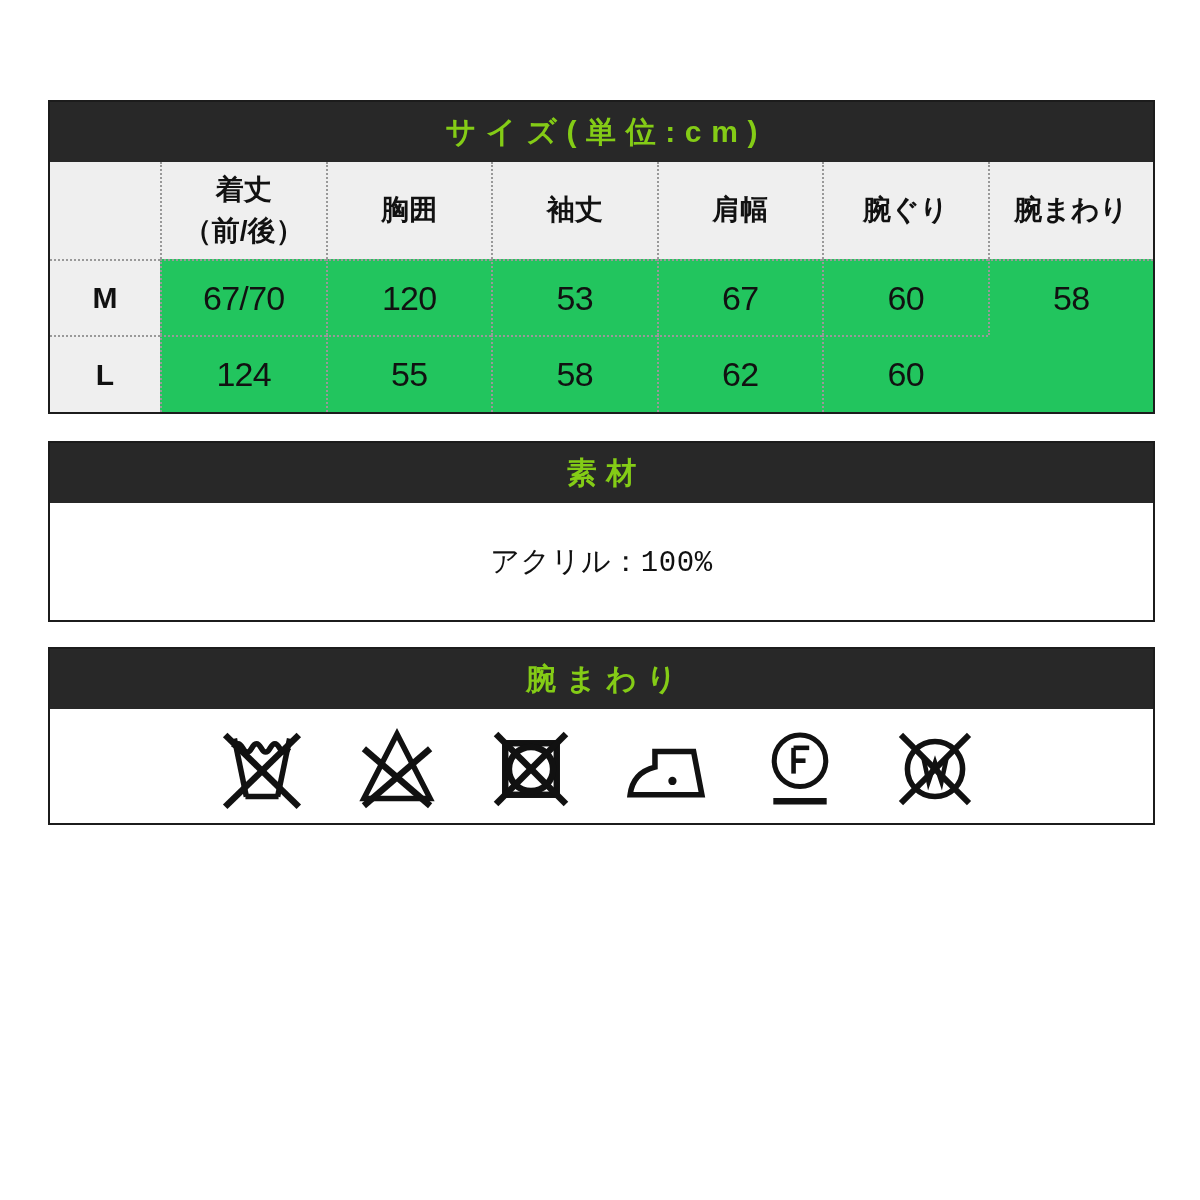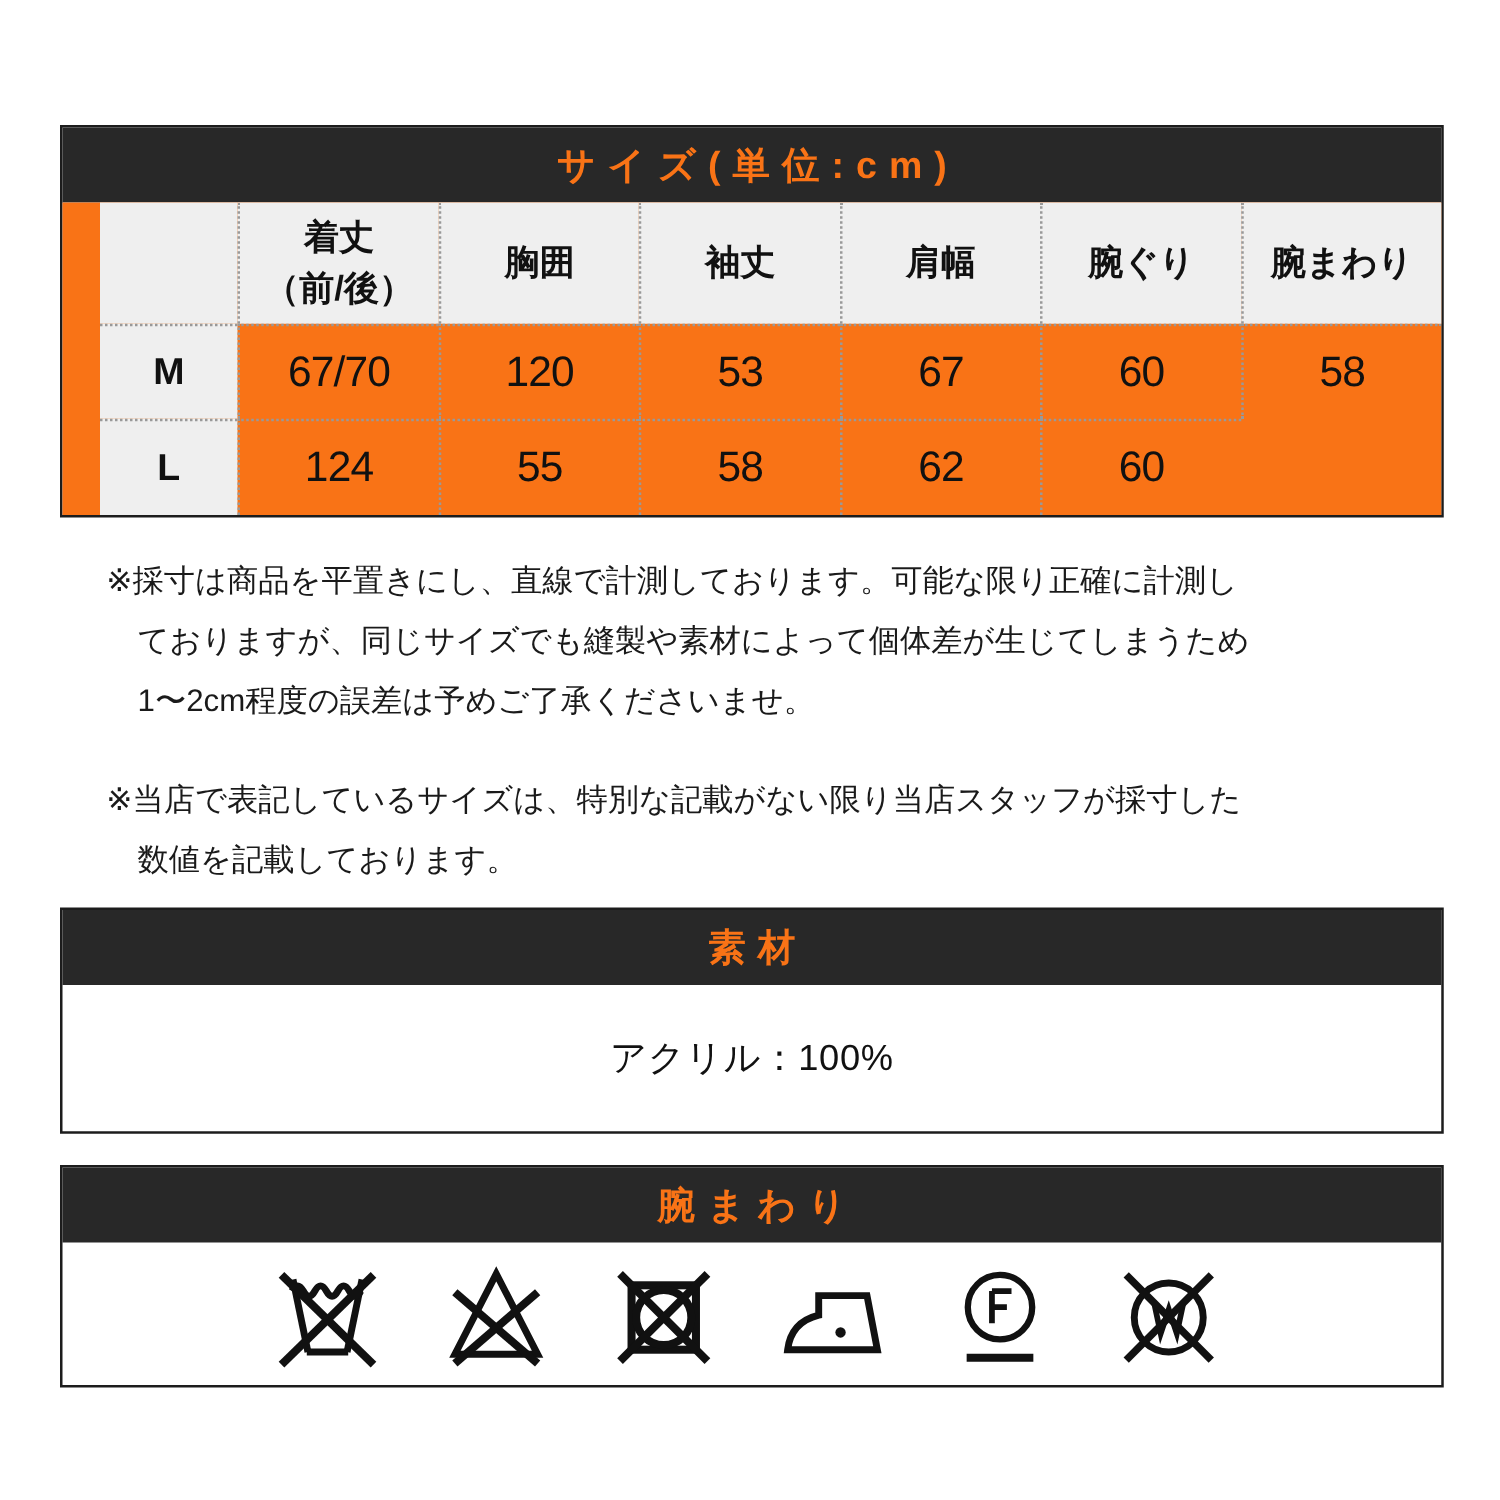--- a/index.html
+++ b/index.html
@@ -1,50 +1,50 @@
 <!DOCTYPE html>
 <html lang="ja"><head>
 <meta charset="utf-8">
 <style>
   * { margin:0; padding:0; box-sizing:border-box; }
   html,body { width:1200px; height:1200px; background:#ffffff; overflow:hidden;
     font-family:"Liberation Sans","DejaVu Sans",sans-serif; color:#111; }
   .page { width:1200px; height:1200px; padding:100px 45px 0 48px; }
 
   
-  .bar { height:60px; background:#282828; color:#f97316; display:flex;
+  .bar { height:60px; background:#282828; color:#84cc16; display:flex;
     align-items:center; justify-content:center; font-weight:bold;
     font-size:30px; letter-spacing:0.32em; text-indent:0.32em; }
 
   
   .boxed { border:2px solid #1c1c1c; background:#fff; }
 
   
   .table-section { margin-bottom:27px; }
   .size-table { display:grid; grid-template-columns:110px repeat(6,1fr);
-    grid-template-rows:97px 76px 77px; background:#f97316;padding-left:30px; }
+    grid-template-rows:97px 76px 77px; background:#22c55e; }
   .size-table > div { display:flex; align-items:center; justify-content:center;
     border-left:2px dotted #999; border-top:2px dotted #999; text-align:center; }
   .size-table > div:nth-child(7n+1) { border-left:none; }
   .size-table > div:nth-child(-n+7) { border-top:none; }
   .th { background:#efefef; font-weight:bold; font-size:28px;
     line-height:1.45; white-space:pre-line; }
   .rowlabel { background:#efefef; font-weight:bold; font-size:30px; }
   .td { font-size:34px; letter-spacing:-0.02em; }
 
   
   .notes { margin-bottom:14px; }
   .note { font-size:25px; line-height:48px; white-space:pre-line;
     padding-left:62px; text-indent:-25px; color:#1a1a1a; }
   .note + .note { margin-top:31px; }
 
   
   .material-section { margin-bottom:25px; }
   .material-content { height:117px; display:flex; align-items:center;
-    justify-content:center; font-size:29px; letter-spacing:0.02em; }
+    justify-content:center; font-size:29px; letter-spacing:0.02em;font-family:Liberation Mono, monospace; }
 
   
   .symbols-row { height:114px; display:flex; align-items:center;
     justify-content:space-between; padding:6px 172px 0 166px; }
   .symbol { width:92px; height:92px; display:flex; align-items:center;
     justify-content:center; }
   .symbol svg { width:92px; height:92px; display:block; }
 </style>
 </head>
 <body>
@@ -75,27 +75,20 @@
 
       <div class="rowlabel">L</div>
       <div class="td">124</div>
       <div class="td">55</div>
       <div class="td">58</div>
       <div class="td">62</div>
       <div class="td">60</div>
     </div>
   </section>
 
-  <div class="notes">
-    <p class="note">※採寸は商品を平置きにし、直線で計測しております。可能な限り正確に計測し
-ておりますが、同じサイズでも縫製や素材によって個体差が生じてしまうため
-1〜2cm程度の誤差は予めご了承くださいませ。</p>
-    <p class="note">※当店で表記しているサイズは、特別な記載がない限り当店スタッフが採寸した
-数値を記載しております。</p>
-  </div>
 
   <section class="boxed material-section">
     <div class="bar">
       <span>素材</span>
     </div>
     <div class="material-content">
       <span>アクリル：100%</span>
     </div>
   </section>
 

